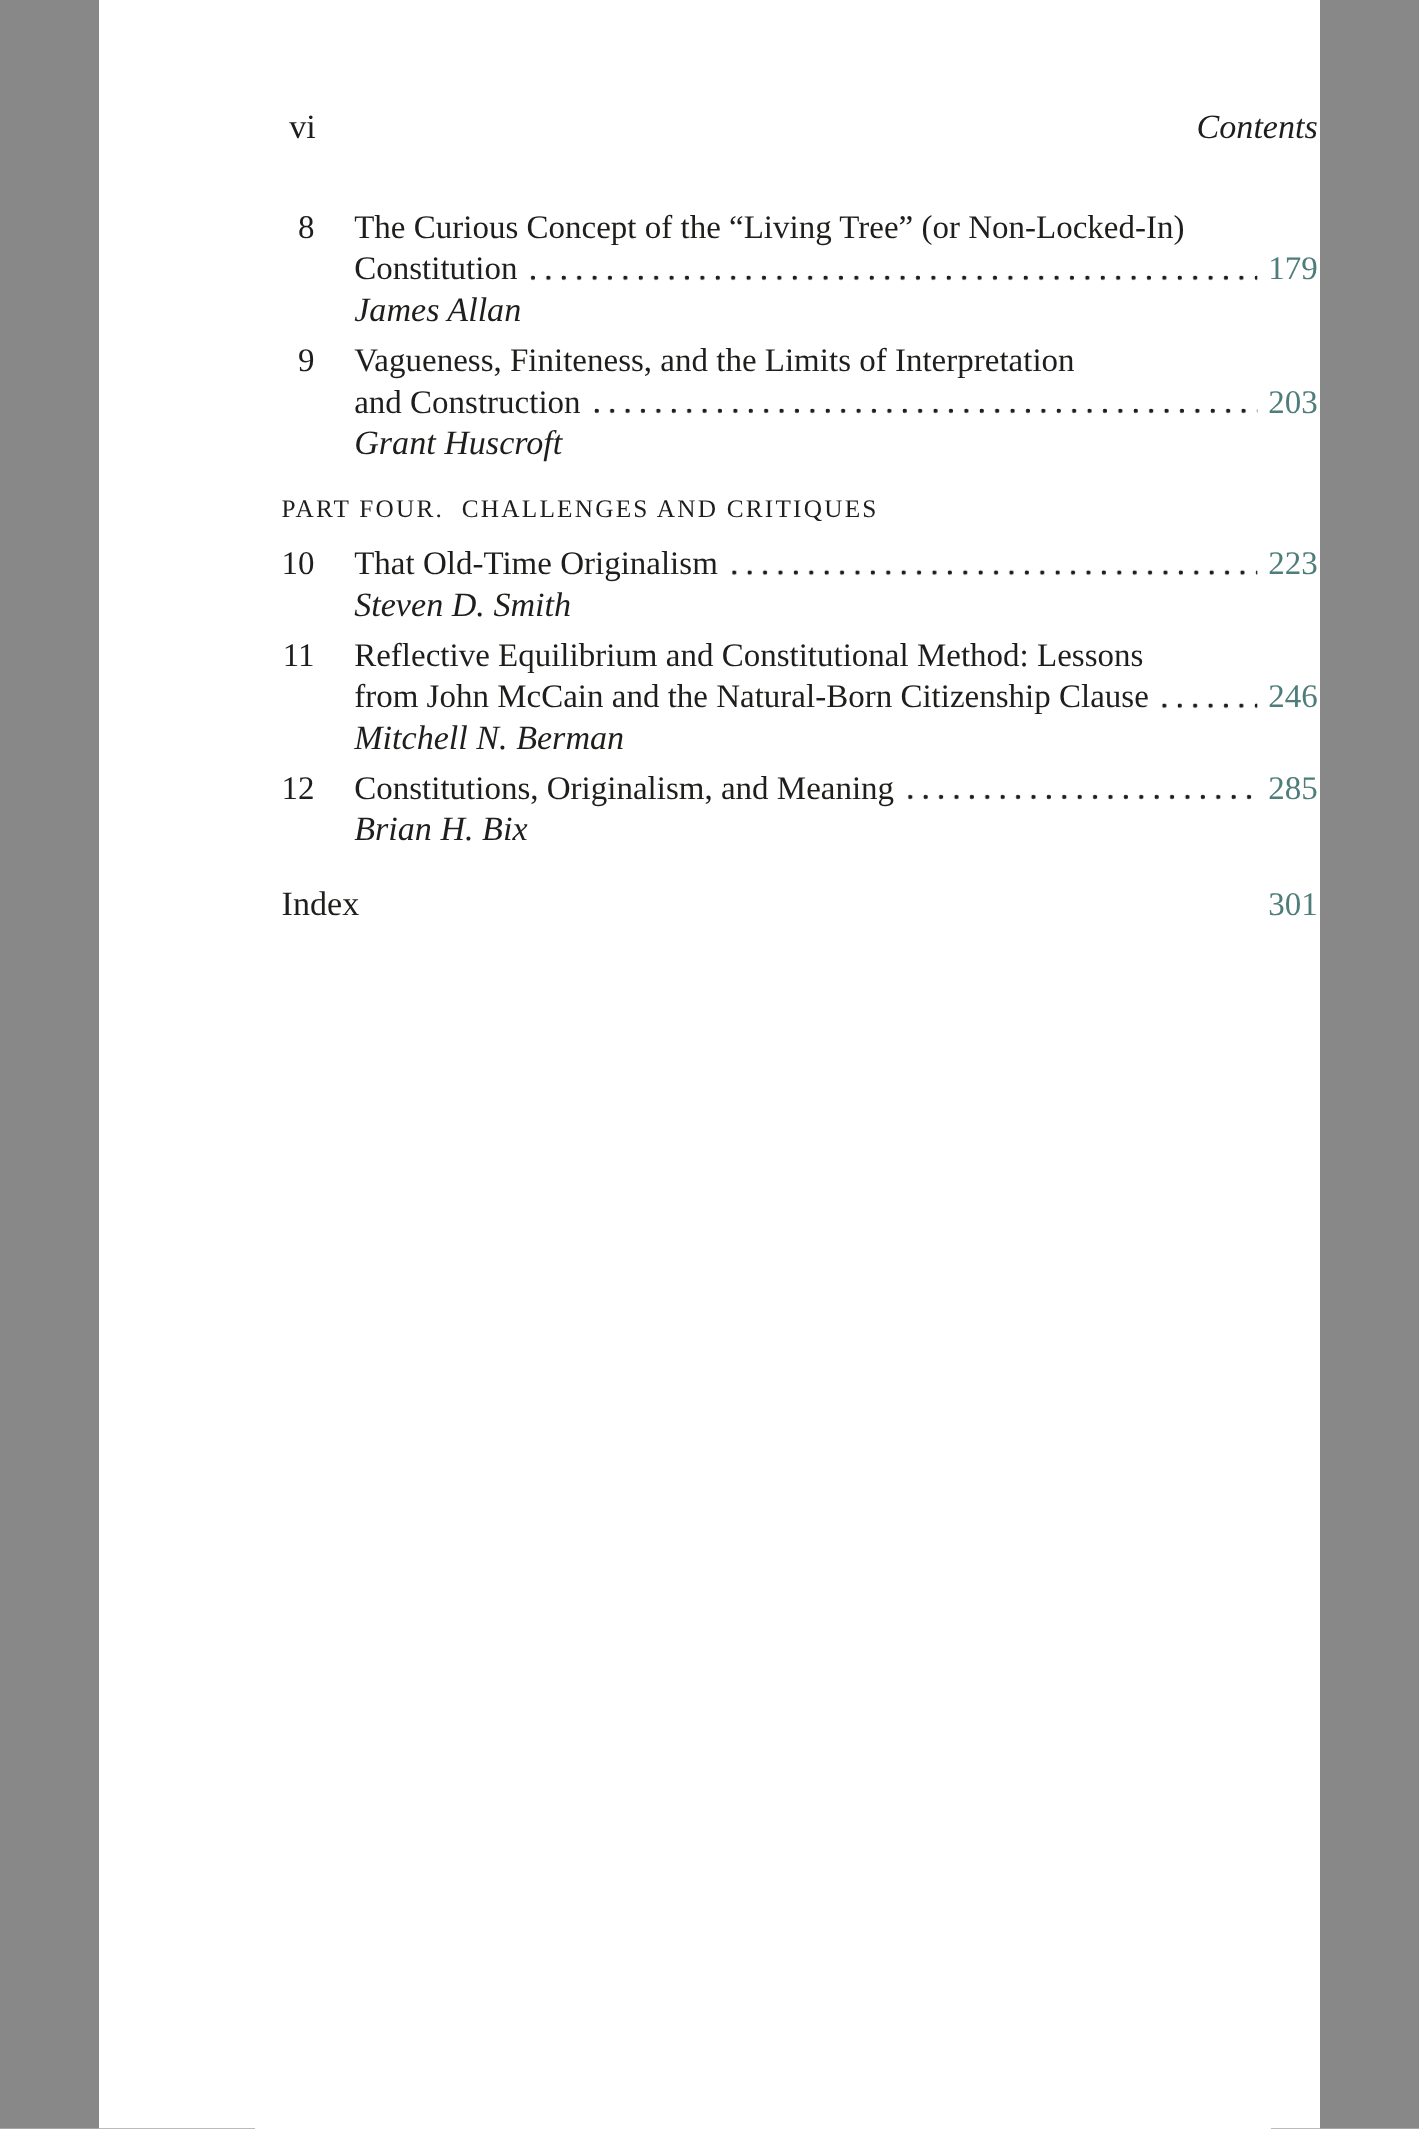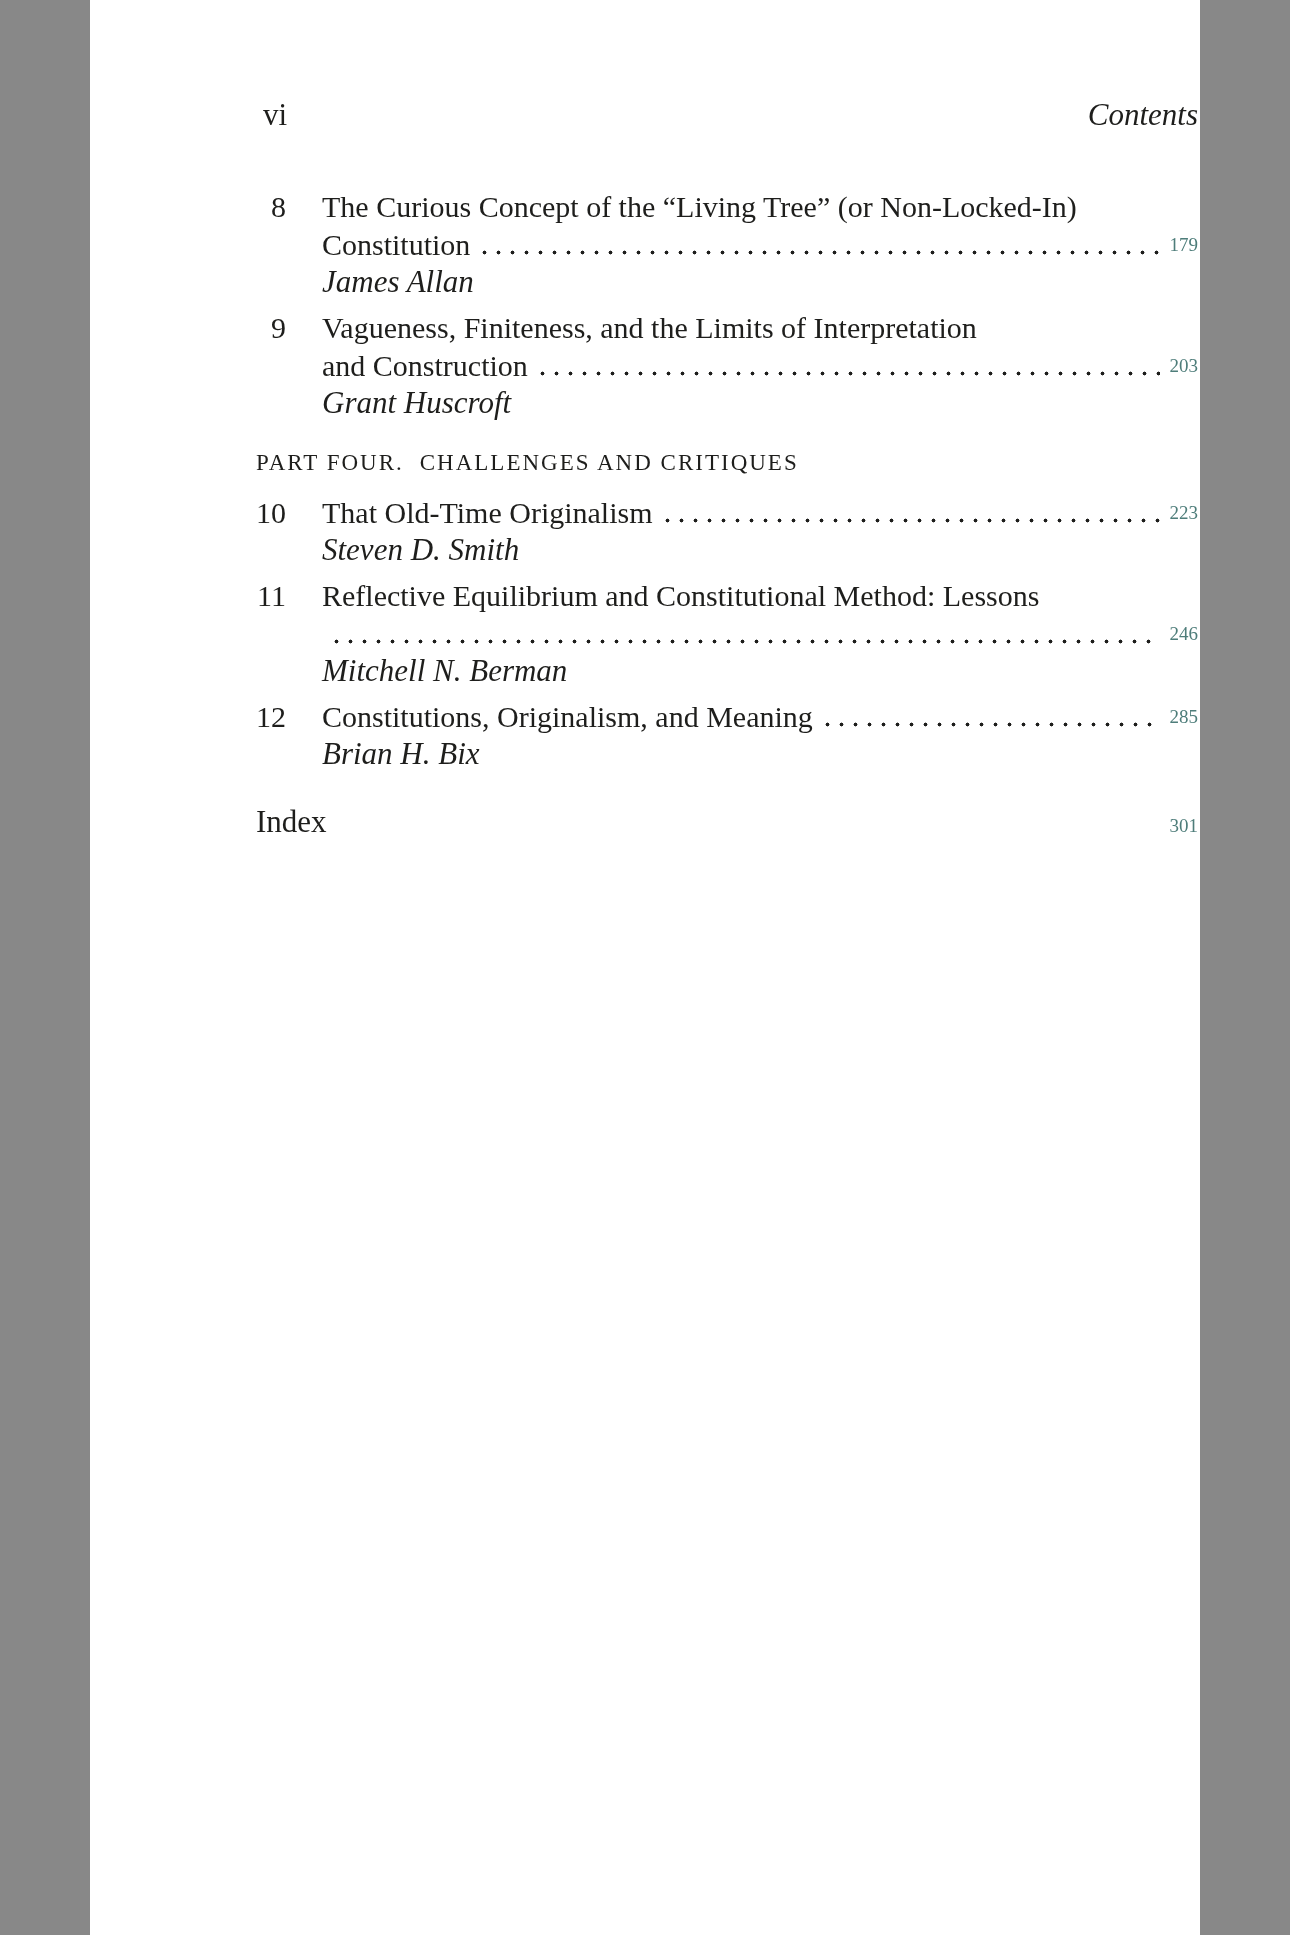--- a/index.html
+++ b/index.html
@@ -69,21 +69,21 @@
     height: 5px;
     margin: 0 10px 9px 12px;
     background-image: radial-gradient(circle at 2.5px 2.5px, var(--text-color) 1.7px, transparent 2.2px);
     background-size: 14px 5px;
     background-repeat: repeat-x;
     background-position: left bottom;
     min-width: 18px;
   }
   .pg {
     color: var(--page-link-color);
-    font-size: 19px;
+    font-size: 30px;
     line-height: 38px;
     text-decoration: none;
     white-space: nowrap;
     font-family: Liberation Serif, serif;
   }
   .author {
     font-style: italic;
     font-size: 31px;
     line-height: 34px;
     margin-top: 1px;
@@ -159,20 +159,21 @@
           </div>
           <div class="author">Steven D. Smith</div>
         </div>
       </div>
 
       <div class="entry">
         <div class="num">11</div>
         <div class="entry-body">
           <div class="t-line">Reflective Equilibrium and Constitutional Method: Lessons</div>
           <div class="t-line flexline">
+            <span class="t-text">from John McCain and the Natural-Born Citizenship Clause</span>
             <span class="leader"></span>
             <span class="pg">246</span>
           </div>
           <div class="author">Mitchell N. Berman</div>
         </div>
       </div>
 
       <div class="entry">
         <div class="num">12</div>
         <div class="entry-body">

